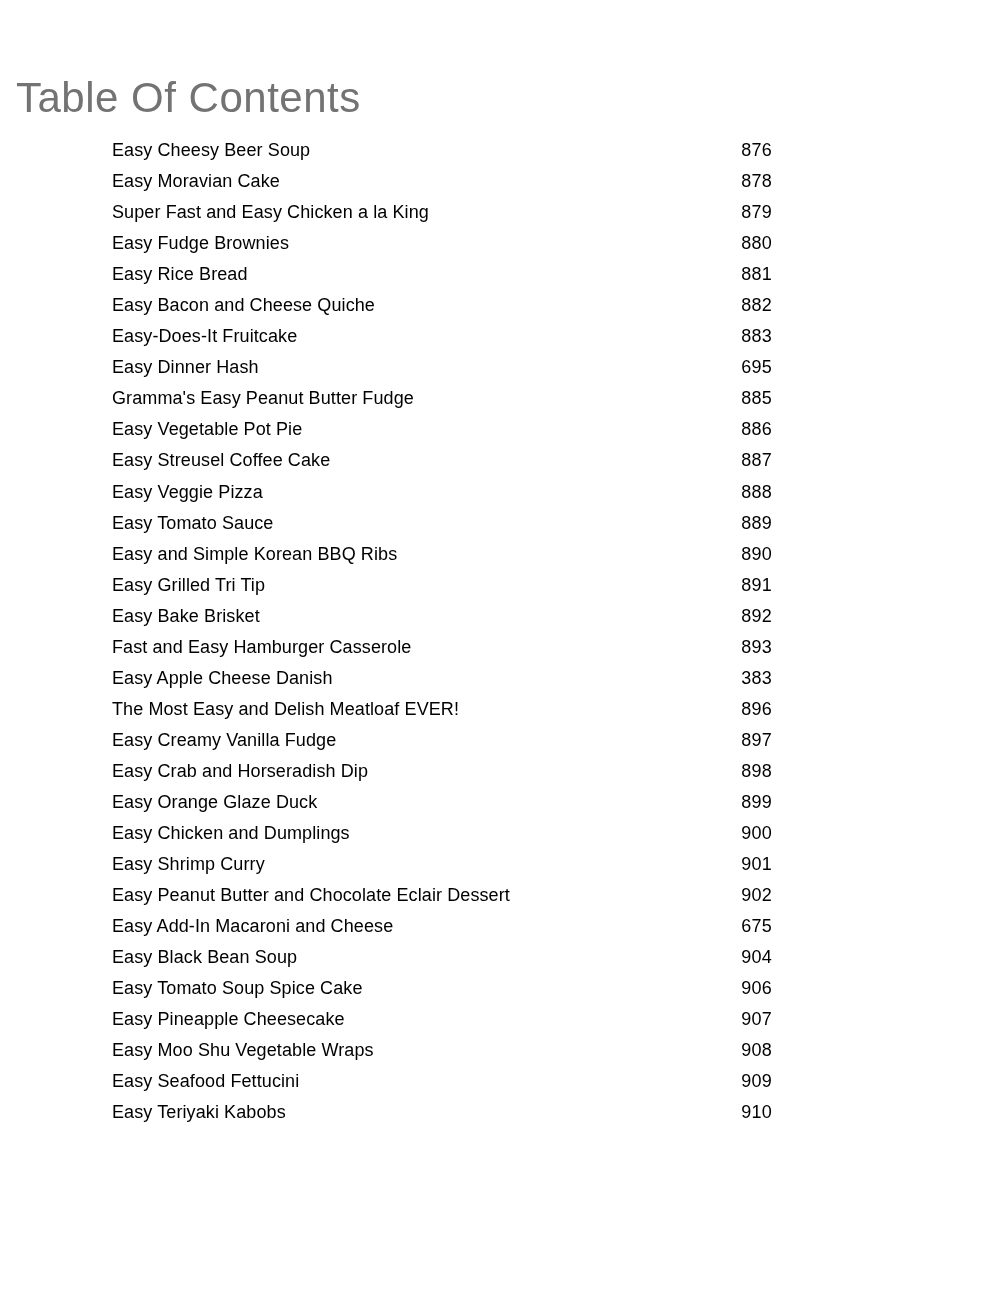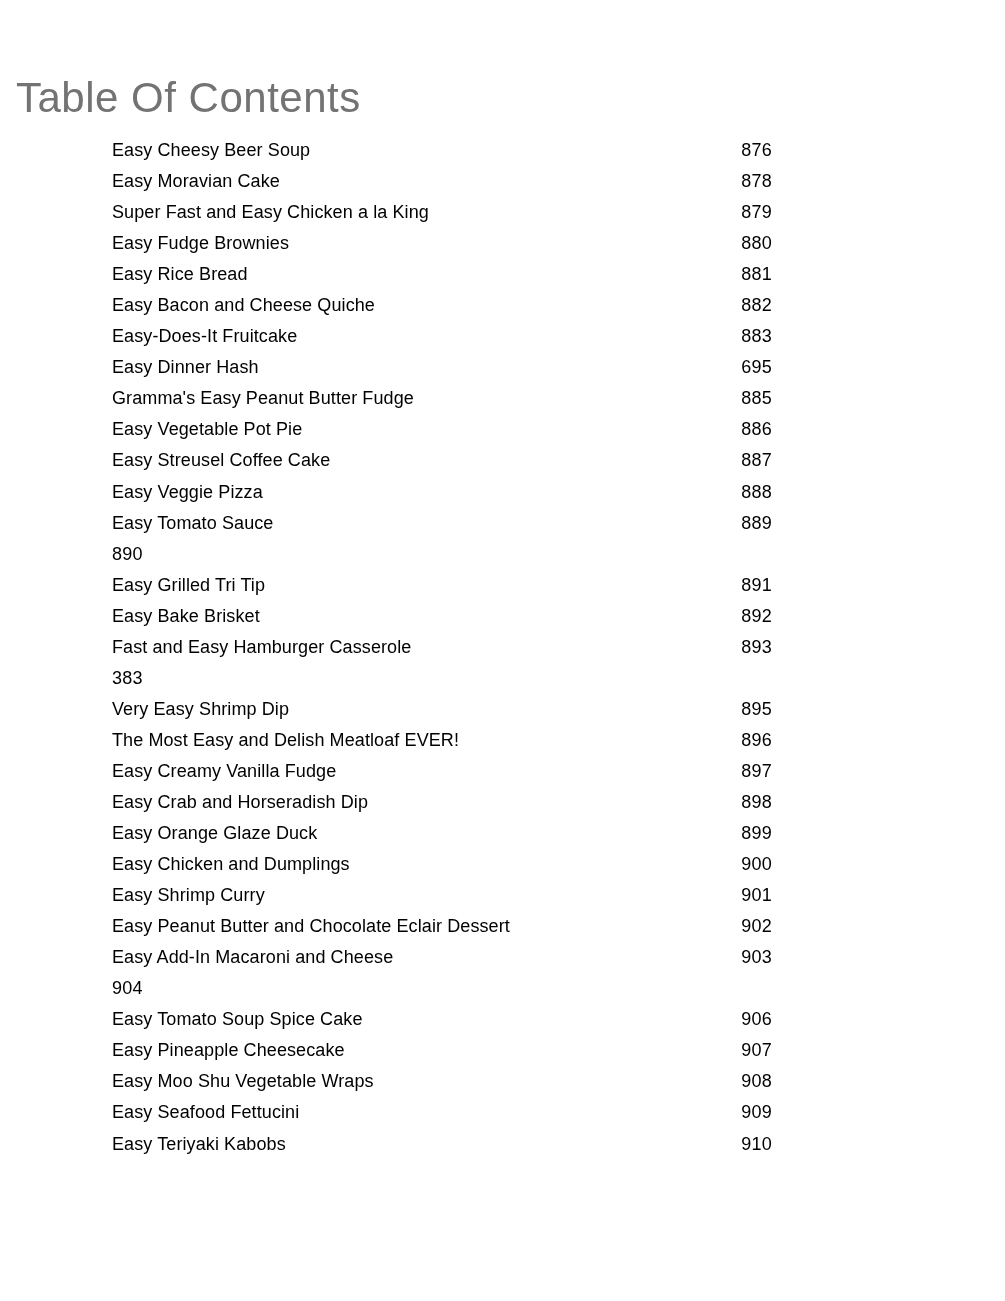--- a/index.html
+++ b/index.html
@@ -105,40 +105,38 @@
       </div>
       <div class="toc-row">
         <span class="toc-entry-title">Easy Veggie Pizza</span>
         <span class="toc-entry-page">888</span>
       </div>
       <div class="toc-row">
         <span class="toc-entry-title">Easy Tomato Sauce</span>
         <span class="toc-entry-page">889</span>
       </div>
       <div class="toc-row">
+        <span class="toc-entry-title">Easy and Simple Korean BBQ Ribs</span>
         <span class="toc-entry-page">890</span>
       </div>
       <div class="toc-row">
         <span class="toc-entry-title">Easy Grilled Tri Tip</span>
         <span class="toc-entry-page">891</span>
       </div>
       <div class="toc-row">
         <span class="toc-entry-title">Easy Bake Brisket</span>
         <span class="toc-entry-page">892</span>
       </div>
       <div class="toc-row">
         <span class="toc-entry-title">Fast and Easy Hamburger Casserole</span>
         <span class="toc-entry-page">893</span>
       </div>
       <div class="toc-row">
+        <span class="toc-entry-title">Easy Apple Cheese Danish</span>
         <span class="toc-entry-page">383</span>
-      </div>
-      <div class="toc-row">
-        <span class="toc-entry-title">Very Easy Shrimp Dip</span>
-        <span class="toc-entry-page">895</span>
       </div>
       <div class="toc-row">
         <span class="toc-entry-title">The Most Easy and Delish Meatloaf EVER!</span>
         <span class="toc-entry-page">896</span>
       </div>
       <div class="toc-row">
         <span class="toc-entry-title">Easy Creamy Vanilla Fudge</span>
         <span class="toc-entry-page">897</span>
       </div>
       <div class="toc-row">
@@ -156,23 +154,24 @@
       <div class="toc-row">
         <span class="toc-entry-title">Easy Shrimp Curry</span>
         <span class="toc-entry-page">901</span>
       </div>
       <div class="toc-row">
         <span class="toc-entry-title">Easy Peanut Butter and Chocolate Eclair Dessert</span>
         <span class="toc-entry-page">902</span>
       </div>
       <div class="toc-row">
         <span class="toc-entry-title">Easy Add-In Macaroni and Cheese</span>
-        <span class="toc-entry-page">903</span>
+        <span class="toc-entry-page">675</span>
       </div>
       <div class="toc-row">
+        <span class="toc-entry-title">Easy Black Bean Soup</span>
         <span class="toc-entry-page">904</span>
       </div>
       <div class="toc-row">
         <span class="toc-entry-title">Easy Tomato Soup Spice Cake</span>
         <span class="toc-entry-page">906</span>
       </div>
       <div class="toc-row">
         <span class="toc-entry-title">Easy Pineapple Cheesecake</span>
         <span class="toc-entry-page">907</span>
       </div>

